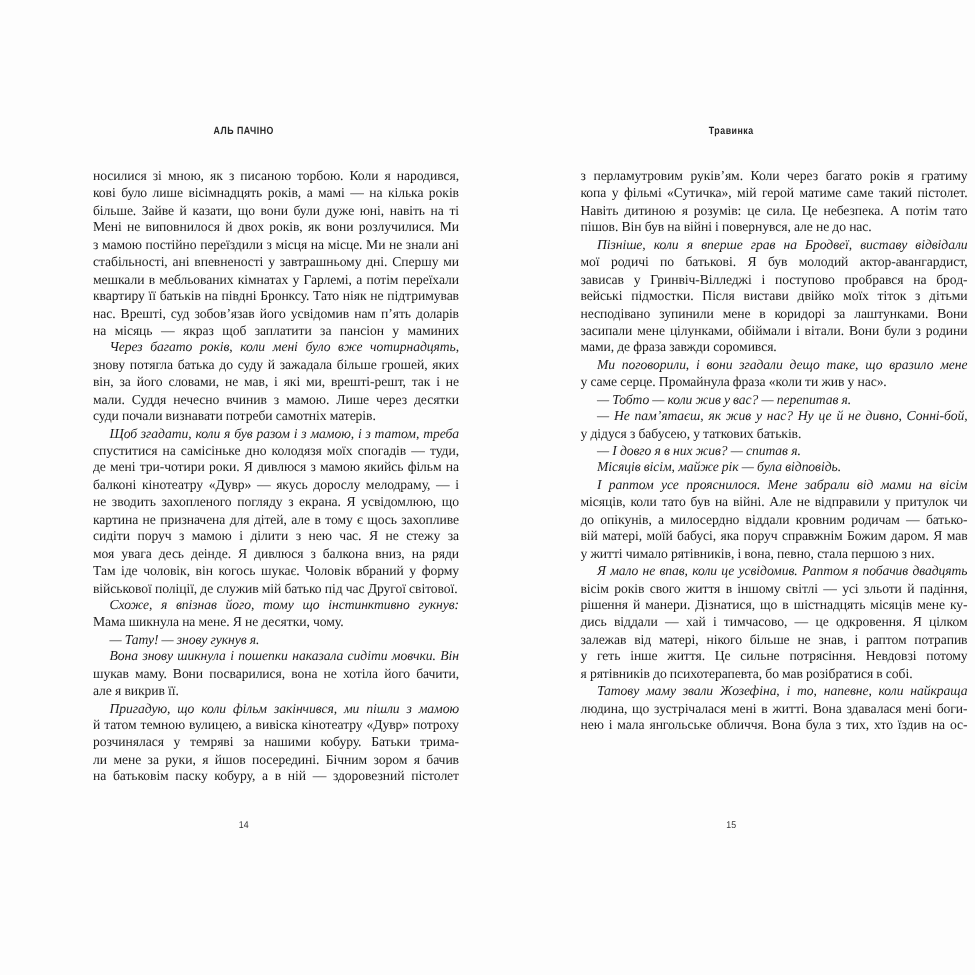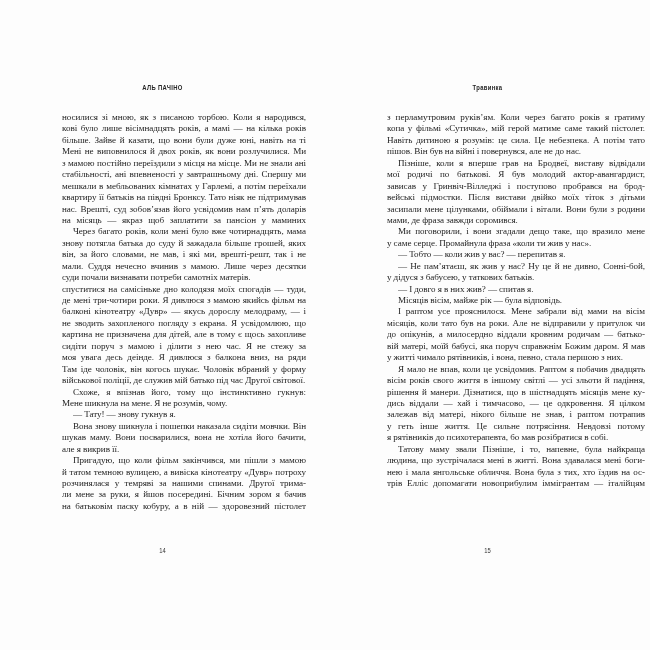--- a/index.html
+++ b/index.html
@@ -26,21 +26,21 @@
     word-spacing:-0.1px;
     color:#1c1c1c;
   }
   .page-left .textblock{left:62px;width:244px;}
   .page-right .textblock{left:27px;width:258px;margin-left:35px;}
   .line{
     text-align:justify;text-align-last:justify;
     height:11.45px;overflow:hidden;white-space:normal;
   }
   .line.e{text-align-last:left;}
-  .line.p{text-indent:11px;}
+  .line.p{text-indent:11px;font-style:italic;}
   .page-number{
     position:absolute;top:547px;left:0;width:100%;
     text-align:center;
     font-family:"Liberation Sans", sans-serif;
     font-size:6.5px;color:#333;
     transform:scaleX(0.9);
   }
 </style>
 </head>
 <body>
@@ -58,77 +58,78 @@
         <div class="line">стабільності, ані впевненості у завтрашньому дні. Спершу ми</div>
         <div class="line">мешкали в мебльованих кімнатах у Гарлемі, а потім переїхали на</div>
         <div class="line">квартиру її батьків на півдні Бронксу. Тато ніяк не підтримував</div>
         <div class="line">нас. Врешті, суд зобов’язав його усвідомив нам п’ять доларів</div>
         <div class="line e">на місяць — якраз щоб заплатити за пансіон у маминих батьків.</div>
         <div class="line p">Через багато років, коли мені було вже чотирнадцять, мама</div>
         <div class="line">знову потягла батька до суду й зажадала більше грошей, яких</div>
         <div class="line">він, за його словами, не мав, і які ми, врешті-решт, так і не отри-</div>
         <div class="line">мали. Суддя нечесно вчинив з мамою. Лише через десятки років</div>
         <div class="line e">суди почали визнавати потреби самотніх матерів.</div>
+        <div class="line p">Щоб згадати, коли я був разом і з мамою, і з татом, треба</div>
         <div class="line">спуститися на самісіньке дно колодязя моїх спогадів — туди,</div>
         <div class="line">де мені три-чотири роки. Я дивлюся з мамою якийсь фільм на</div>
         <div class="line">балконі кінотеатру «Дувр» — якусь дорослу мелодраму, — і мама</div>
         <div class="line">не зводить захопленого погляду з екрана. Я усвідомлюю, що</div>
         <div class="line">картина не призначена для дітей, але в тому є щось захопливе —</div>
         <div class="line">сидіти поруч з мамою і ділити з нею час. Я не стежу за сюжетом,</div>
         <div class="line">моя увага десь деінде. Я дивлюся з балкона вниз, на ряди крісел.</div>
         <div class="line">Там іде чоловік, він когось шукає. Чоловік вбраний у форму</div>
         <div class="line e">військової поліції, де служив мій батько під час Другої світової.</div>
         <div class="line p">Схоже, я впізнав його, тому що інстинктивно гукнув: «Тату!»</div>
-        <div class="line e">Мене шикнула на мене. Я не розумів, чому.</div>
+        <div class="line e">Мама шикнула на мене. Я не десятки, чому.</div>
         <div class="line p e">— Тату! — знову гукнув я.</div>
         <div class="line p">Вона знову шикнула і пошепки наказала сидіти мовчки. Він</div>
         <div class="line">шукав маму. Вони посварилися, вона не хотіла його бачити,</div>
         <div class="line e">але я викрив її.</div>
         <div class="line p">Пригадую, що коли фільм закінчився, ми пішли з мамою</div>
         <div class="line">й татом темною вулицею, а вивіска кінотеатру «Дувр» потроху</div>
-        <div class="line">розчинялася у темряві за нашими спинами. Другої трима-</div>
+        <div class="line">розчинялася у темряві за нашими кобуру. Батьки трима-</div>
         <div class="line">ли мене за руки, я йшов посередині. Бічним зором я бачив</div>
         <div class="line">на батьковім паску кобуру, а в ній — здоровезний пістолет</div>
       </div>
     <div class="page-number">14</div>
   </div>
 
   <div class="page page-right">
     <div class="running-head">Травинка</div>
     <div class="textblock">
         <div class="line">з перламутровим руків’ям. Коли через багато років я гратиму</div>
         <div class="line">копа у фільмі «Сутичка», мій герой матиме саме такий пістолет.</div>
         <div class="line">Навіть дитиною я розумів: це сила. Це небезпека. А потім тато</div>
         <div class="line e">пішов. Він був на війні і повернувся, але не до нас.</div>
         <div class="line p">Пізніше, коли я вперше грав на Бродвеї, виставу відвідали</div>
         <div class="line">мої родичі по батькові. Я був молодий актор-авангардист,</div>
         <div class="line">зависав у Гринвіч-Вілледжі і поступово пробрався на брод-</div>
         <div class="line">вейські підмостки. Після вистави двійко моїх тіток з дітьми</div>
+        <div class="line">несподівано зупинили мене в коридорі за лаштунками. Вони</div>
         <div class="line">засипали мене цілунками, обіймали і вітали. Вони були з родини</div>
         <div class="line e">мами, де фраза завжди соромився.</div>
         <div class="line p">Ми поговорили, і вони згадали дещо таке, що вразило мене</div>
         <div class="line e">у саме серце. Промайнула фраза «коли ти жив у нас».</div>
         <div class="line p e">— Тобто — коли жив у вас? — перепитав я.</div>
         <div class="line p">— Не пам’ятаєш, як жив у нас? Ну це й не дивно, Сонні-бой,</div>
         <div class="line e">у дідуся з бабусею, у таткових батьків.</div>
         <div class="line p e">— І довго я в них жив? — спитав я.</div>
         <div class="line p e">Місяців вісім, майже рік — була відповідь.</div>
         <div class="line p">І раптом усе прояснилося. Мене забрали від мами на вісім</div>
-        <div class="line">місяців, коли тато був на роки. Але не відправили у притулок чи</div>
+        <div class="line">місяців, коли тато був на війні. Але не відправили у притулок чи</div>
         <div class="line">до опікунів, а милосердно віддали кровним родичам — батько-</div>
         <div class="line">вій матері, моїй бабусі, яка поруч справжнім Божим даром. Я мав</div>
         <div class="line e">у житті чимало рятівників, і вона, певно, стала першою з них.</div>
         <div class="line p">Я мало не впав, коли це усвідомив. Раптом я побачив двадцять</div>
         <div class="line">вісім років свого життя в іншому світлі — усі зльоти й падіння,</div>
         <div class="line">рішення й манери. Дізнатися, що в шістнадцять місяців мене ку-</div>
         <div class="line">дись віддали — хай і тимчасово, — це одкровення. Я цілком</div>
         <div class="line">залежав від матері, нікого більше не знав, і раптом потрапив</div>
         <div class="line">у геть інше життя. Це сильне потрясіння. Невдовзі потому</div>
         <div class="line e">я рятівників до психотерапевта, бо мав розібратися в собі.</div>
-        <div class="line p">Татову маму звали Пізніше, і то, напевне, була найкраща</div>
+        <div class="line p">Татову маму звали Жозефіна, і то, напевне, коли найкраща</div>
         <div class="line">людина, що зустрічалася мені в житті. Вона здавалася мені боги-</div>
         <div class="line">нею і мала янгольське обличчя. Вона була з тих, хто їздив на ос-</div>
-        <div class="line">трів Елліс допомагати новоприбулим іммігрантам — італійцям</div>
       </div>
     <div class="page-number">15</div>
   </div>
 
 </div>
 
 </body></html>

